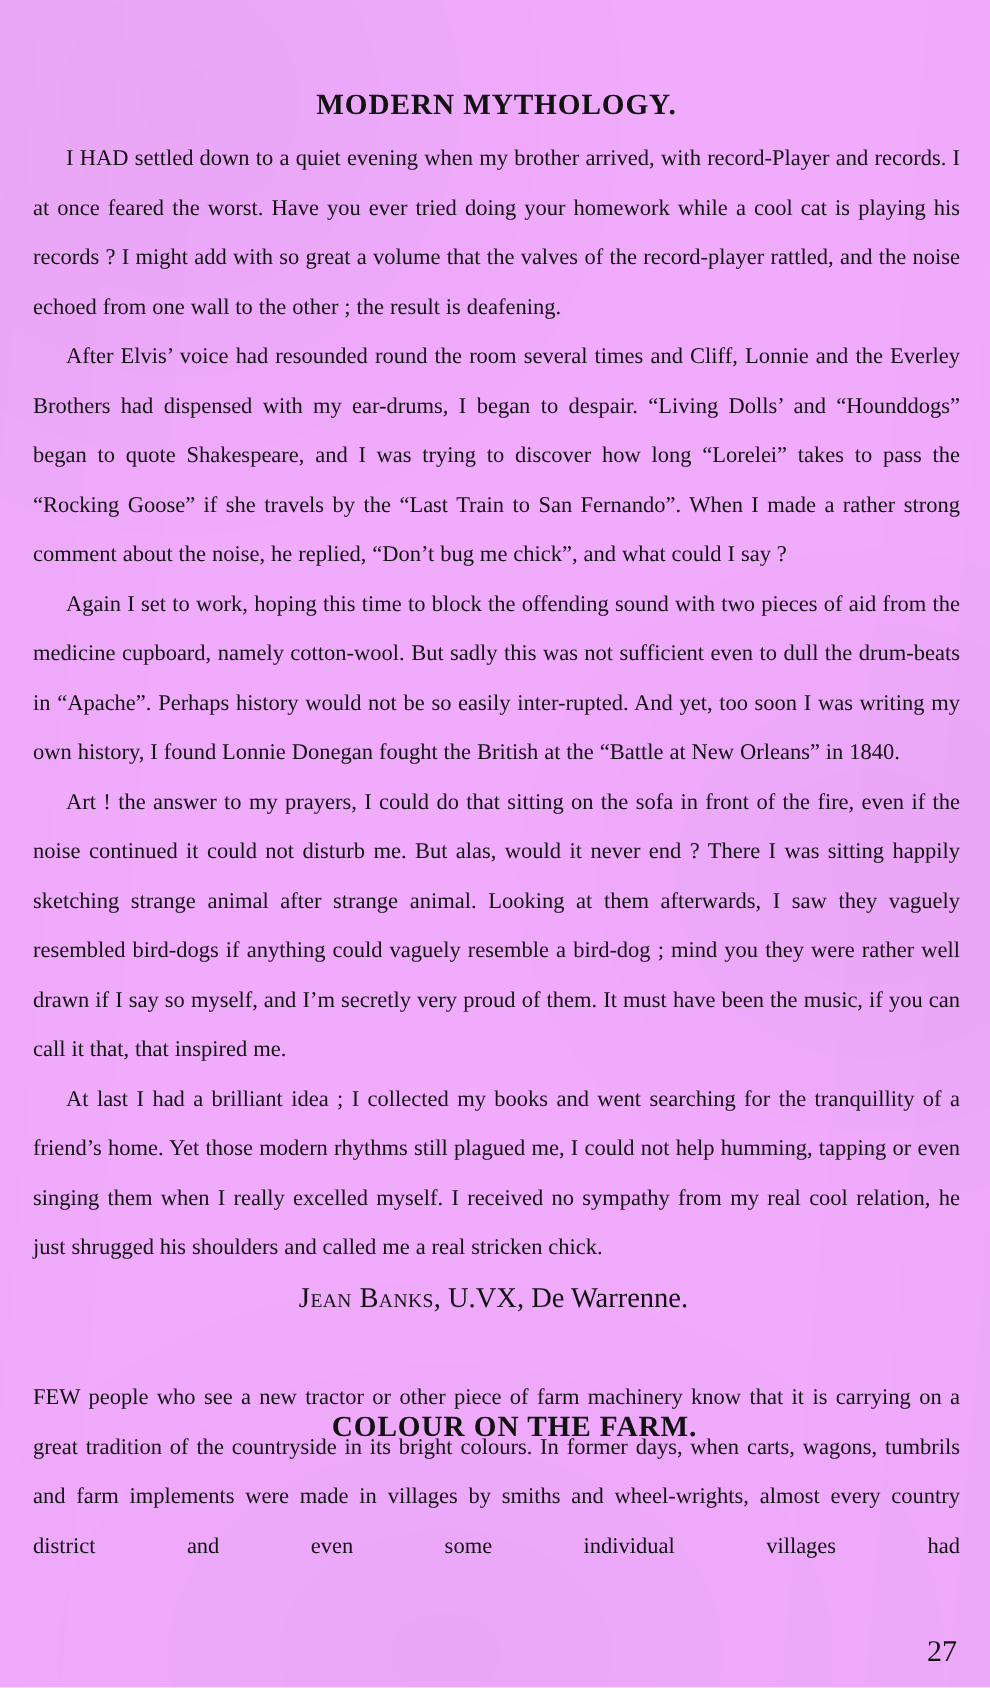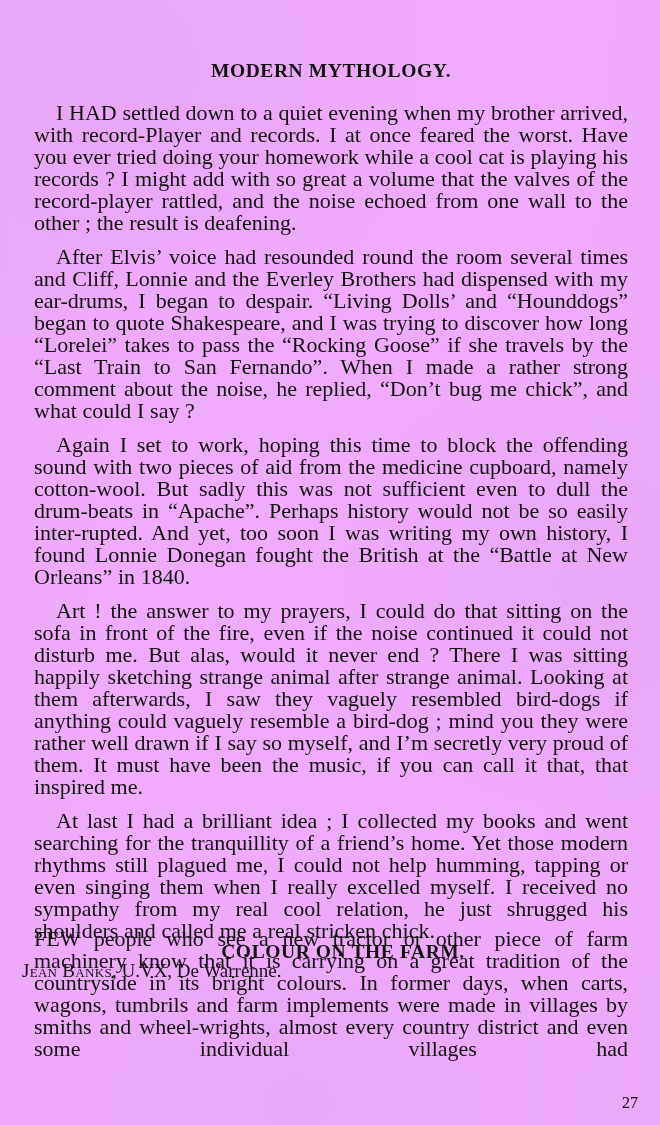--- a/index.html
+++ b/index.html
@@ -63,51 +63,51 @@
 
   .body-block {
     position: absolute;
     left: 0;
     width: 618px;
   }
   .block-one   { top: 90px; }
   .block-two   { top: 935px; }
 
   p.para {
-    margin: 12px;
-    font-size: 22px;
-    line-height: 22px;
+    margin: 0;
+    font-size: 15px;
+    line-height: 33px;
     text-align: justify;
     text-justify: inter-word;
     text-indent: 22px;
     word-spacing: 0.2px;
     hyphens: none;
   }
   p.para.no-indent { text-indent: 0; }
   p.para:last-child { text-align: justify; }
 
   .byline {
     margin: 0;
     padding-top: 5px;
     font-size: 19px;
     line-height: 24.1px;
-    text-align: left;
+    text-align: center;
     text-indent: 0;
     padding-right: 4px;
   }
   .smallcaps {
     font-variant: small-caps;
     letter-spacing: 0.3px;
   }
 
   .page-number {
     position: absolute;
     right: 22px;
     bottom: 14px;
-    font-size: 16px;
+    font-size: 20px;
     line-height: 1;
     font-family: "Liberation Serif", "DejaVu Serif", serif;
   }
 
   
   p.runs-on { text-align: justify; }
   p.runs-on::after {
     content: "";
     display: inline-block;
     width: 100%;

